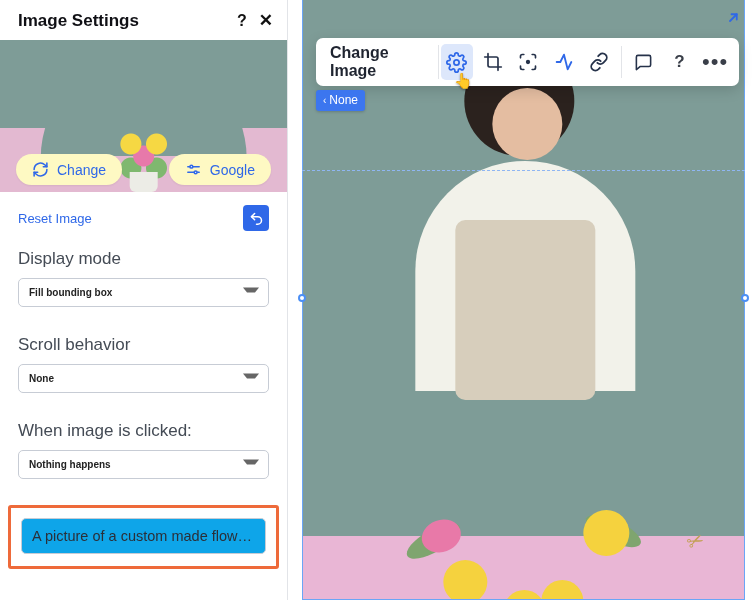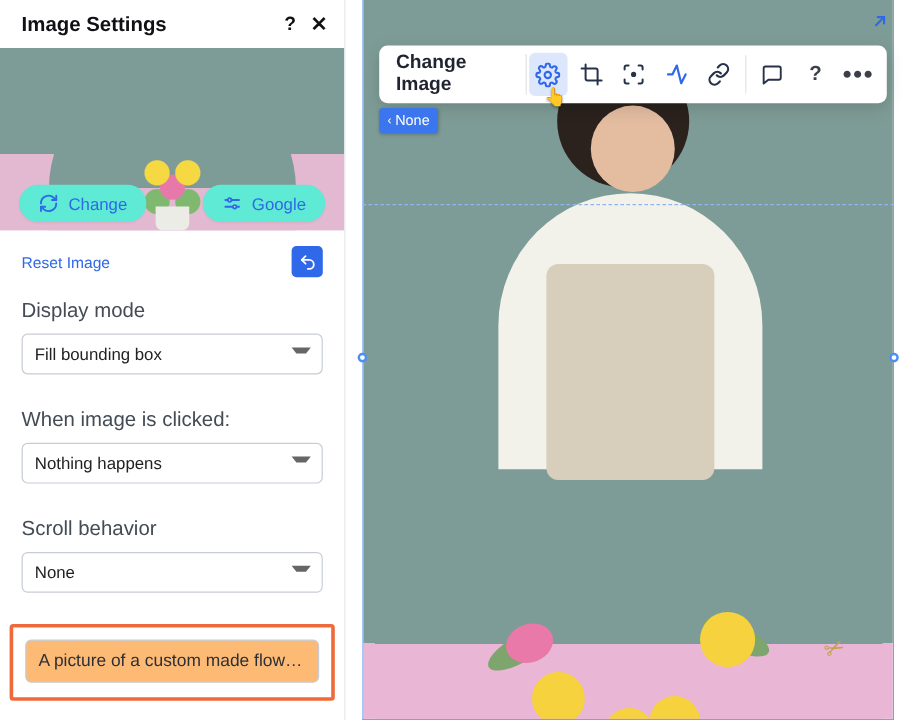--- a/index.html
+++ b/index.html
@@ -62,60 +62,60 @@
       position:absolute; left:50%; transform:translateX(-50%);
       bottom:0; width:28px; height:20px; background:#ecece6;
       border-bottom-left-radius:6px; border-bottom-right-radius:6px;
     }
     .preview-overlay {
       position:absolute; left:0; right:0; bottom:0; padding:7px 16px;
       display:flex; justify-content:space-between; gap:10px;
       background: rgba(190,210,245,0.0);
     }
     .pill-btn {
-      background:#5eead4; border:none; border-radius: 22px;
+      background:#fef9c3; border:none; border-radius: 22px;
       padding:7px 16px; display:flex; align-items:center; gap:8px;
       color:#2f68e8; font-size:14px; font-weight:500; cursor:pointer;
       box-shadow: 0 1px 2px rgba(0,0,0,0.06);
       margin-top: 48px;
     }
     .reset-bar {
       display:flex; align-items:center; justify-content:space-between;
       padding: 13px 18px 10px 18px;
     }
     .reset-link { color:#2f68e8; font-size:13px; font-weight:500; cursor:pointer; }
     .sq-btn {
       width:26px; height:26px; border-radius:4px;
       background:#2f68e8; color:#fff; border:none;
       display:flex; align-items:center; justify-content:center; cursor:pointer;
     }
     .section { padding: 8px 18px 4px 18px; }
     .field-label { font-size: 17px; color:#444b55; margin-bottom:9px; }
     .select {
       width:100%; border:1px solid #c7ccd5; border-radius:5px;
-      padding:8px 28px 8px 10px; font-size:14px; color:#222;
-      background:#fff; appearance:none; position:relative;
+      padding:8px 28px 8px 10px; font-size:10px; color:#222;
+      background:#fff; appearance:none; position:relative;font-weight:bold;
     }
     .select-wrap { position:relative; margin-bottom:16px; }
     .select-wrap::after {
       content:""; position:absolute; right:10px; top:50%; transform:translateY(-50%);
       width:8px; height:6px;
       background: none;
       border-left:4px solid transparent; border-right:4px solid transparent;
       border-top:5px solid #666;
       pointer-events:none;
     }
     .alt-callout {
       border:3px solid #ee6a3a; border-radius:3px;
       margin: 6px 8px 8px 8px; padding:10px 10px 12px 10px;
     }
     .alt-label { font-size:14.5px; color:#30353f; margin-bottom:10px; }
     .alt-input {
       width:100%; border:1px solid #c7ccd5; border-radius:5px;
-      padding:9px 10px; font-size:14.5px; color:#2b2f38; background:#fdba74;
+      padding:9px 10px; font-size:14.5px; color:#2b2f38; background:#0ea5e9;
       white-space:nowrap; overflow:hidden; text-overflow:ellipsis;
     }
 
     
     .canvas { position:relative; flex:1; background:#fff; height:600px; }
     .image-frame {
       position:absolute; left:14px; top:-4px; right:10px; bottom:0;
       border:1px solid #6aa5f6; border-top:none;
     }
     .image-bg {
@@ -266,30 +266,30 @@
   </div>
 
   <div class="section">
     <div class="field-label">Display mode</div>
     <div class="select-wrap">
       <div class="select">Fill bounding box</div>
     </div>
   </div>
 
   <div class="section">
+    <div class="field-label">Scroll behavior</div>
+    <div class="select-wrap">
+      <div class="select">None</div>
+    </div>
+  </div>
+
+  <div class="section">
     <div class="field-label">When image is clicked:</div>
     <div class="select-wrap">
       <div class="select">Nothing happens</div>
-    </div>
-  </div>
-
-  <div class="section">
-    <div class="field-label">Scroll behavior</div>
-    <div class="select-wrap">
-      <div class="select">None</div>
     </div>
   </div>
 
   <div class="alt-callout">
     <div class="alt-input">A picture of a custom made flowe…</div>
   </div>
 </div>
 
 <div class="canvas">
 

